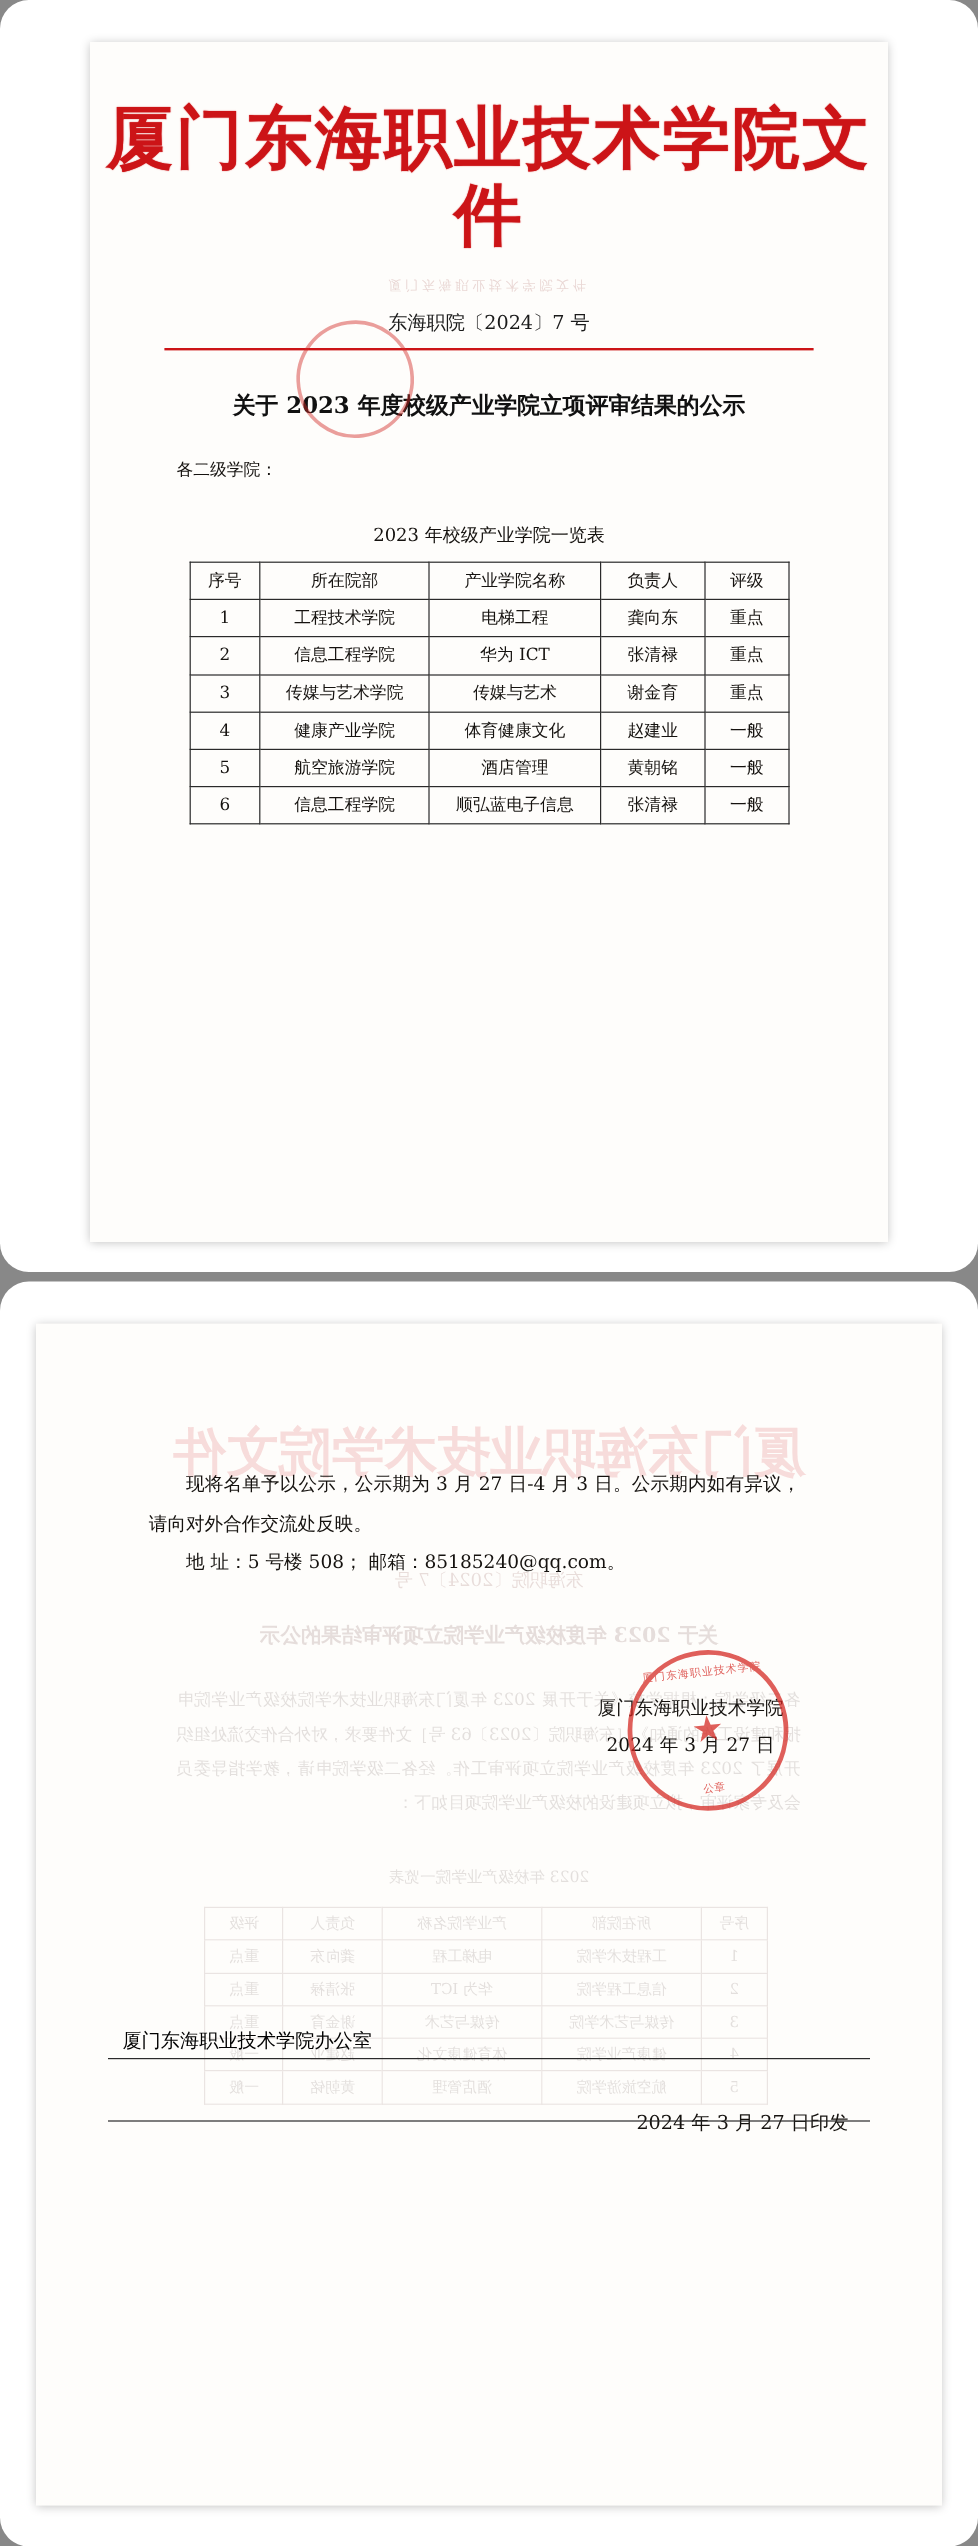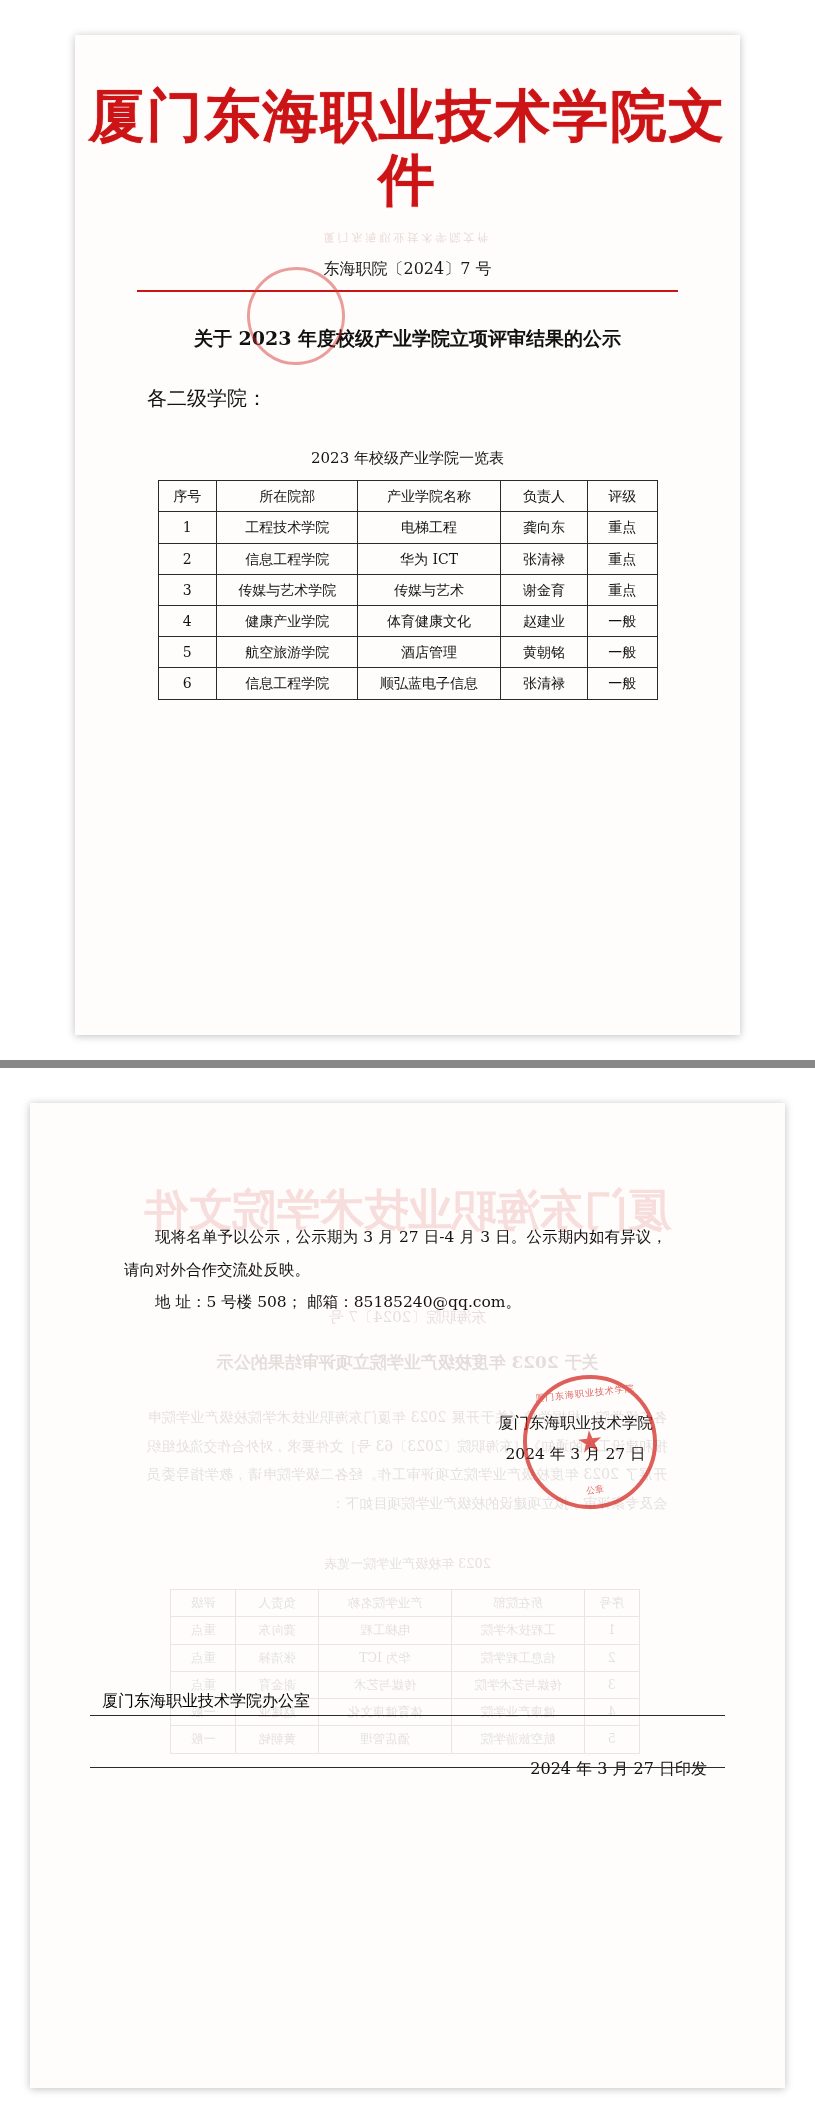--- a/index.html
+++ b/index.html
@@ -10,20 +10,21 @@
   body {
     width: 815px;
     font-family: "DejaVu Sans", "Liberation Sans", sans-serif;
   }
   .page {
     position: relative;
     background: #ffffff;
     width: 815px;
     box-sizing: border-box;
     overflow: hidden;
+    border-radius: 24px;
   }
   .page-1 { height: 1060px; }
   .page-gap { height: 8px; background: #888888; }
   .page-2 { height: 1054px; }
 
   
   .doc1 {
     position: absolute;
     left: 75px;
     top: 35px;
@@ -72,21 +73,21 @@
     font-family: "DejaVu Serif", "Liberation Serif", serif;
     font-size: 19px;
     font-weight: bold;
     color: #111;
     margin: 32px 70px 0 70px;
     line-height: 1.5;
   }
   .body-text {
     margin: 26px 72px 0 72px;
     font-family: "DejaVu Serif", "Liberation Serif", serif;
-    font-size: 20px;
+    font-size: 14px;
     color: #15120f;
     line-height: 2.05;
     text-align: justify;
   }
   .body-text p { margin: 0; }
   .indent { text-indent: 2em; }
 
   .table-caption {
     text-align: center;
     font-family: "DejaVu Serif", "Liberation Serif", serif;

